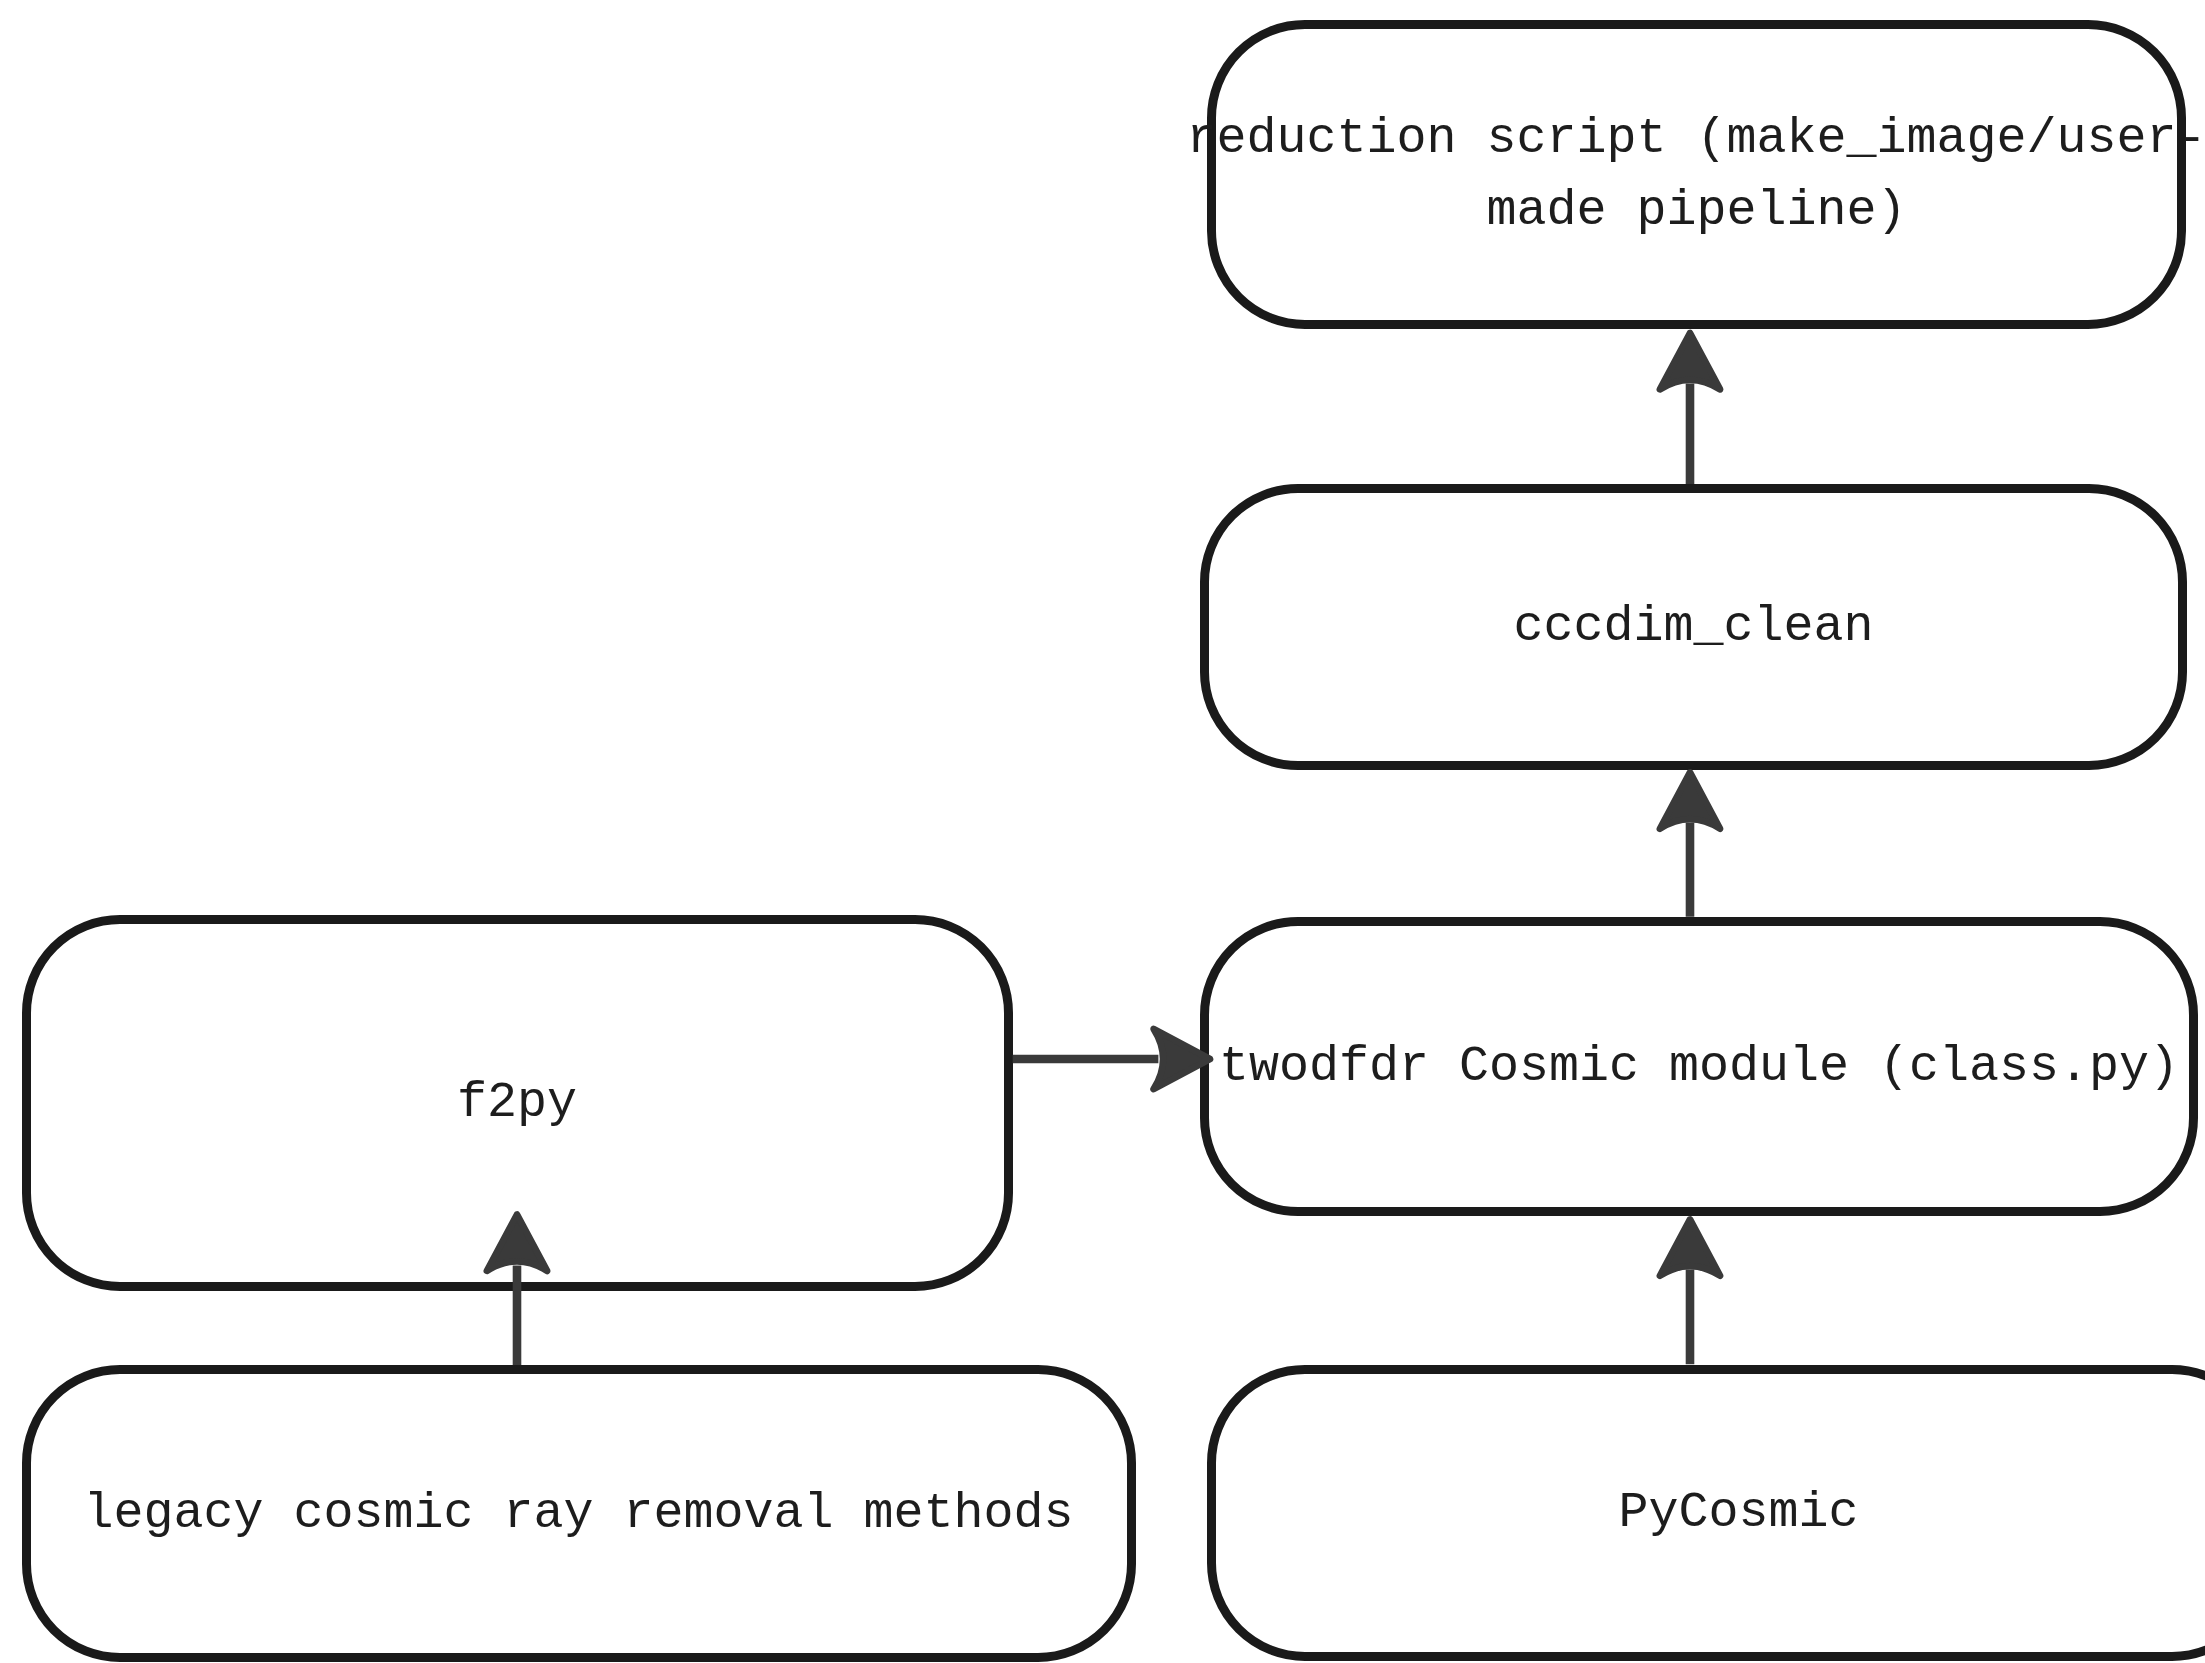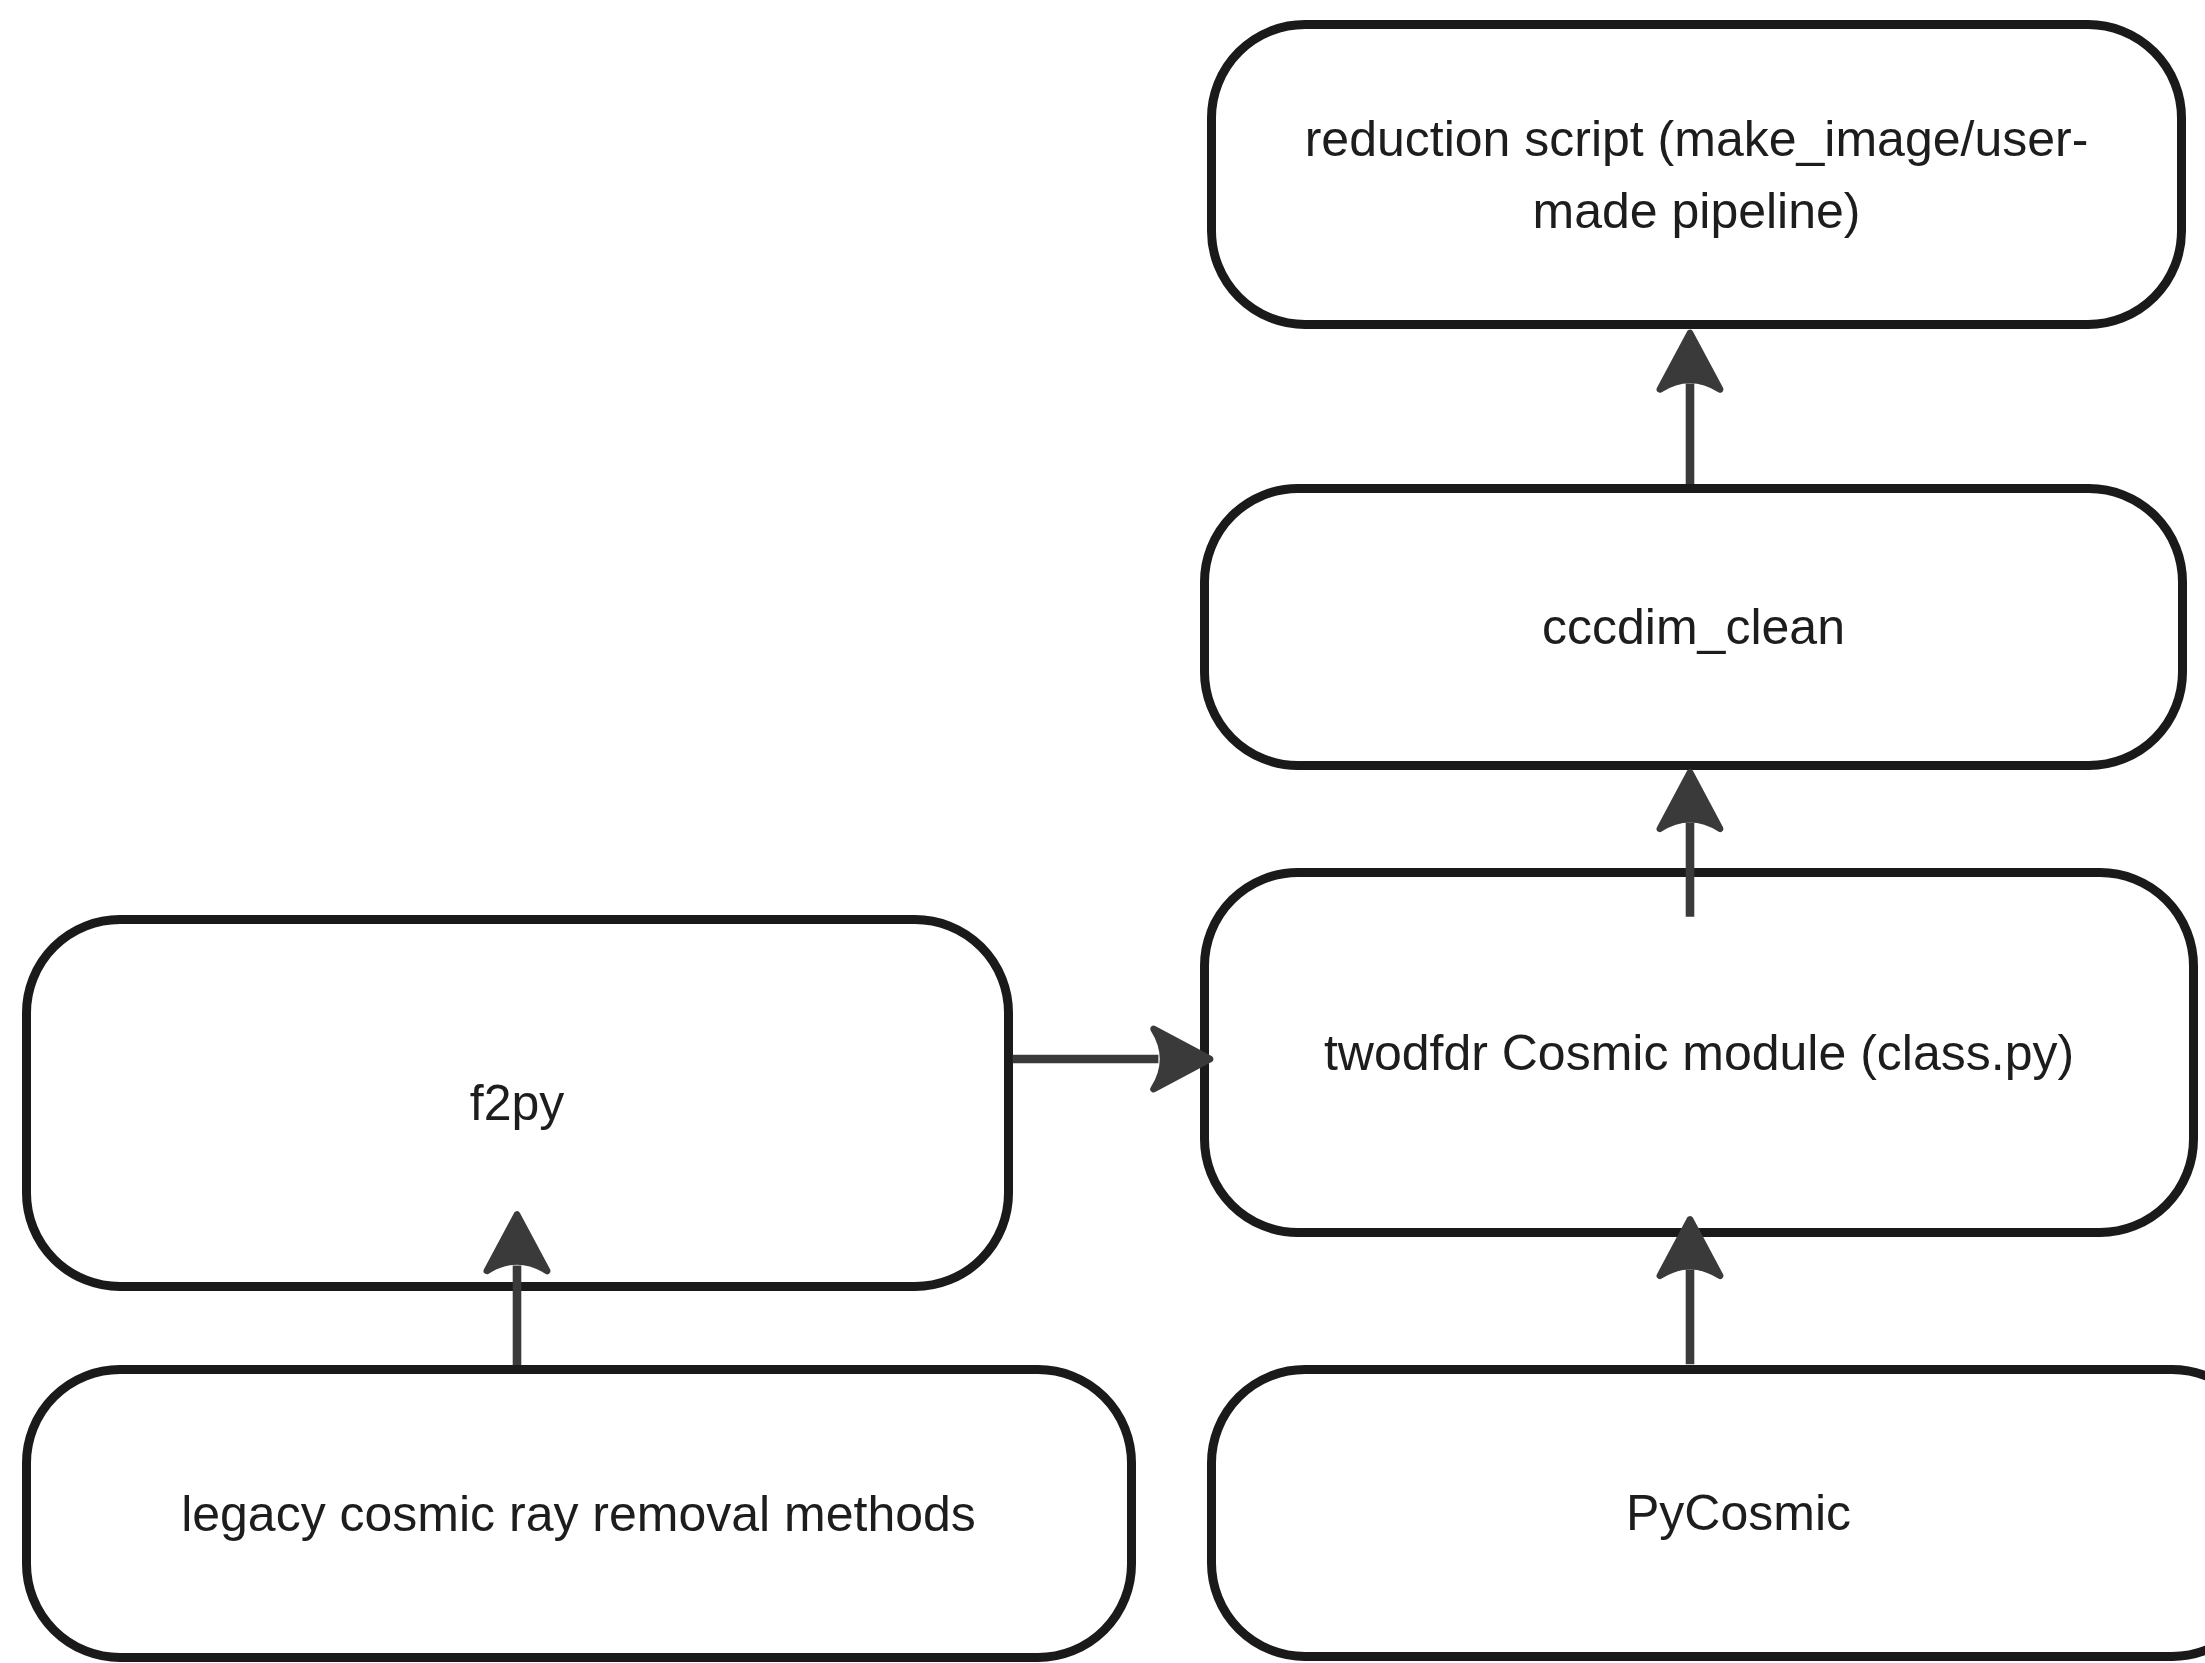--- a/index.html
+++ b/index.html
@@ -8,21 +8,21 @@
     --arrow:#3a3a3a;
     --text:#1d1d1d;
     --bg:#ffffff;
   }
   html,body{margin:0;padding:0;background:var(--bg);}
   #canvas{
     position:relative;
     width:2205px;
     height:1663px;
     background:var(--bg);
-    font-family:Liberation Sans, sans-serif;
+    font-family:Liberation Mono, monospace;
     color:var(--text);
   }
   .node{
     position:absolute;
     box-sizing:border-box;
     background:var(--node-fill);
     border:9.6px solid var(--node-border);
     border-radius:98px;
     display:flex;
     flex-direction:column;
@@ -30,21 +30,21 @@
     justify-content:center;
     text-align:center;
     font-size:50px;
     line-height:72px;
     padding:0 19px;
   }
   .node .line{white-space:nowrap;}
   
   #node-reduction-script{left:1207px;top:20px;width:979px;height:309px;}
   #node-cccdim-clean{left:1200px;top:484px;width:987px;height:286px;}
-  #node-twodfdr{left:1200px;top:868px;width:998px;height:369px;}
+  #node-twodfdr{left:1200px;top:917px;width:998px;height:299px;}
   #node-pycosmic{left:1207px;top:1365px;width:1063px;height:296px;}
   #node-f2py{left:21.5px;top:915px;width:991px;height:376px;}
   #node-legacy{left:21.5px;top:1365px;width:1114px;height:297px;}
   .edge{position:absolute;overflow:visible;}
   .edge .shaft{stroke:var(--arrow);stroke-width:18px;fill:none;}
   .edge .head{fill:var(--arrow);stroke:var(--arrow);stroke-width:14px;stroke-linejoin:round;}
 </style>
 </head>
 <body>
 

